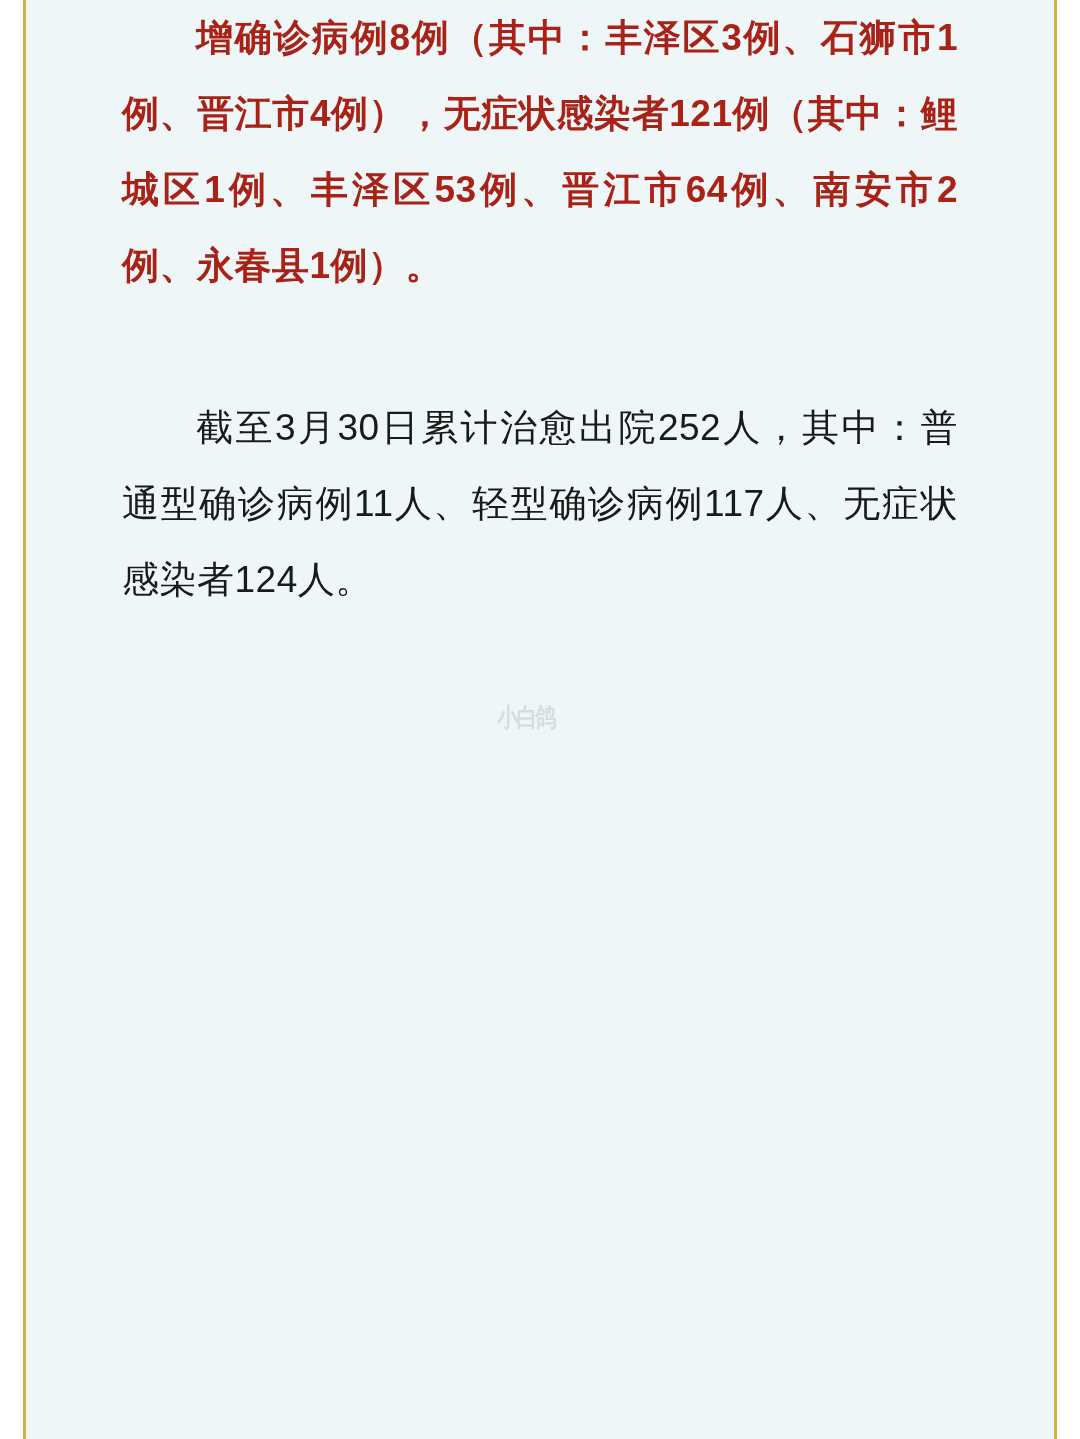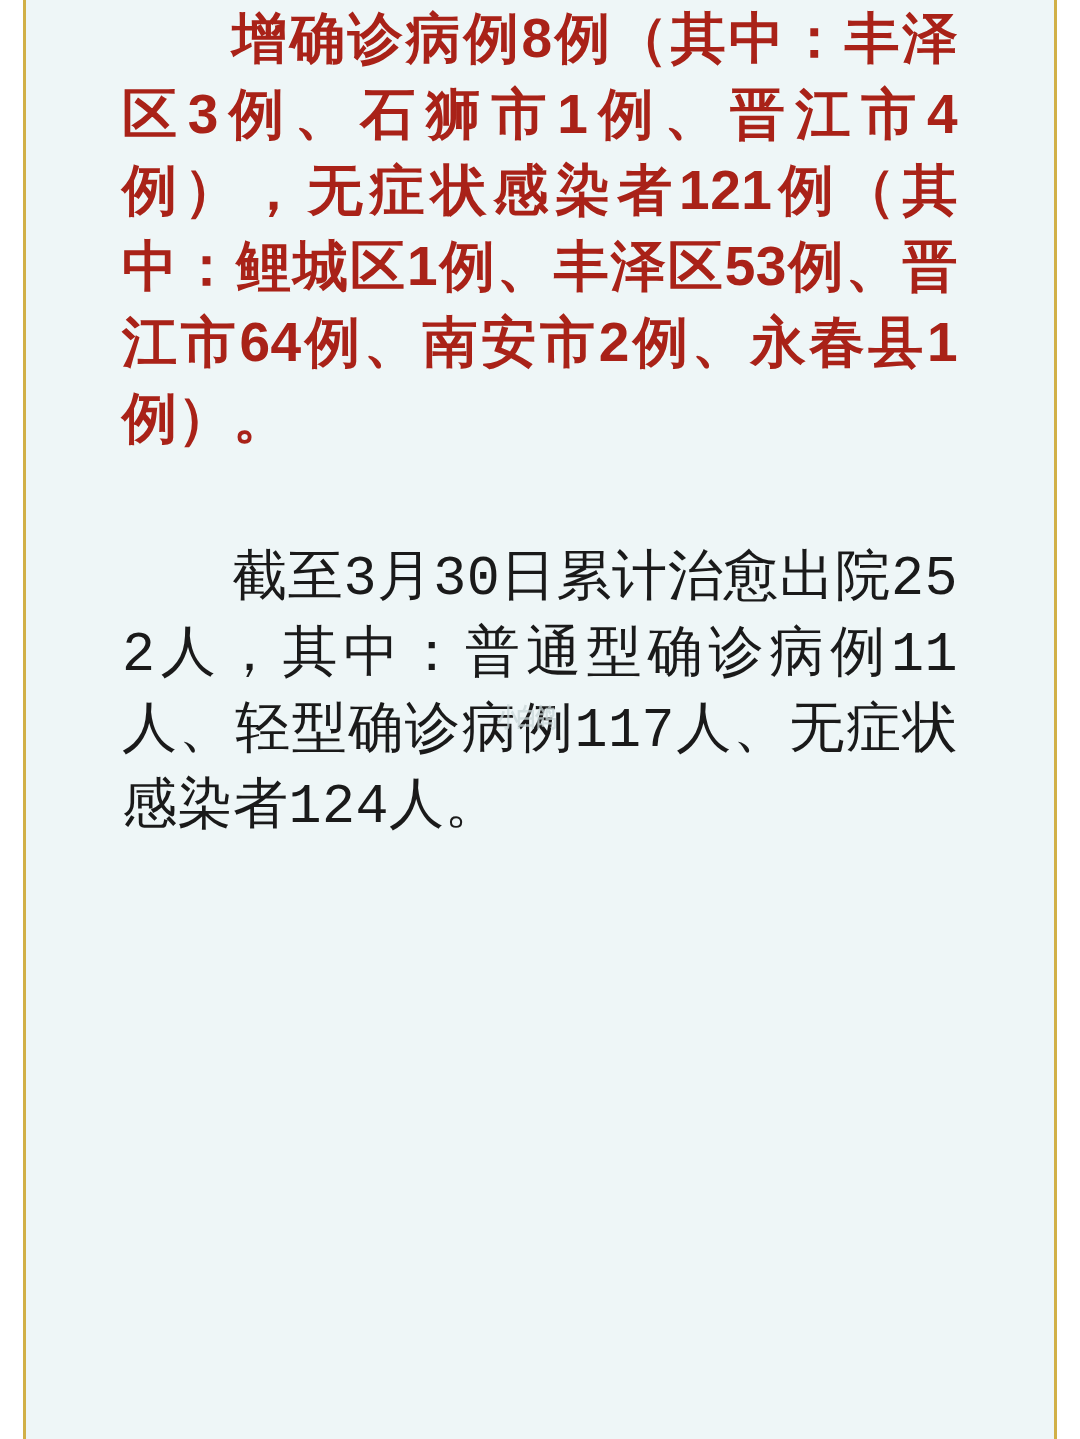--- a/index.html
+++ b/index.html
@@ -48,35 +48,34 @@
     top: 0;
     bottom: 0;
     background: #eef6f7;
     padding: 0 96px;
     box-sizing: border-box;
     overflow: hidden;
   }
 
   p.para {
     margin: 0;
-    font-size: 55px;
+    font-size: 37px;
     line-height: 76px;
     letter-spacing: 0.5px;
     text-align: justify;
     text-justify: inter-ideograph;
     word-break: break-all;
   }
   p.red {
     color: #a92218;
     font-weight: bold;
   }
   p.dark {
     color: #1a1a1a;
     font-weight: normal;
-    font-family: Liberation Mono, monospace;
   }
   p.indent {
     text-indent: 2em;
   }
   .gap-lg { height: 86px; }
 
   
   .clip-top {
     margin-top: -58px;
   }

